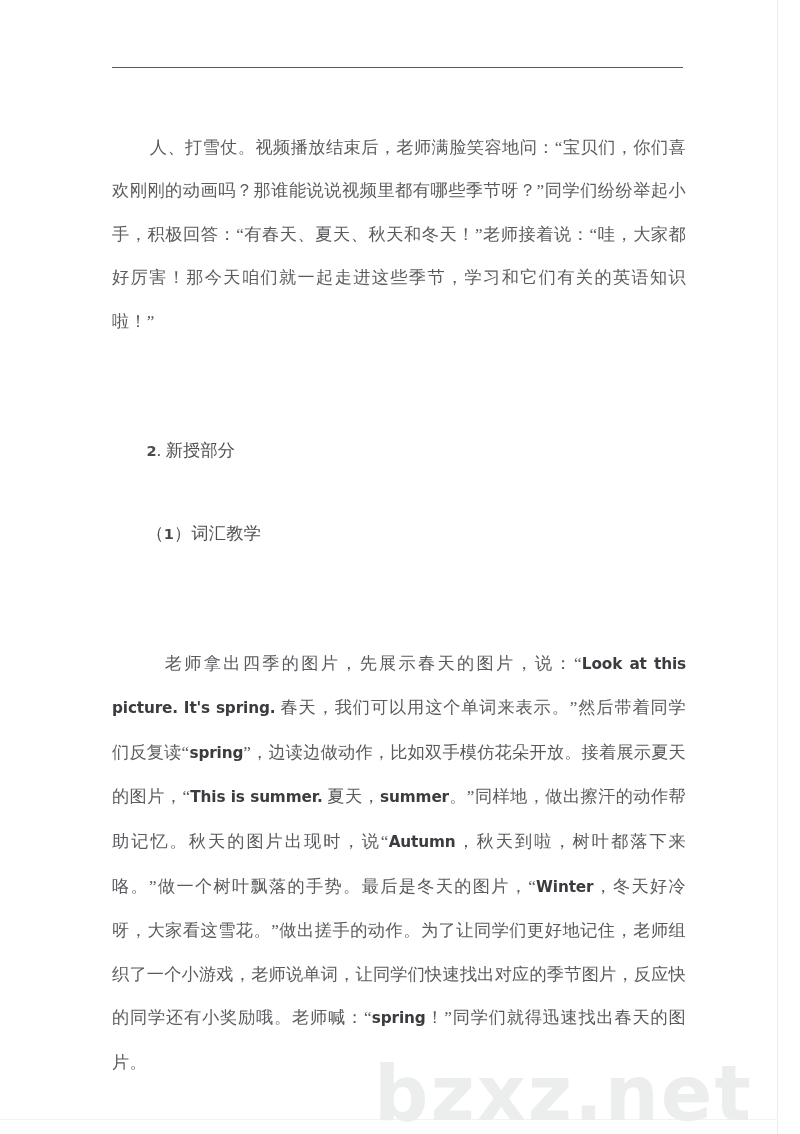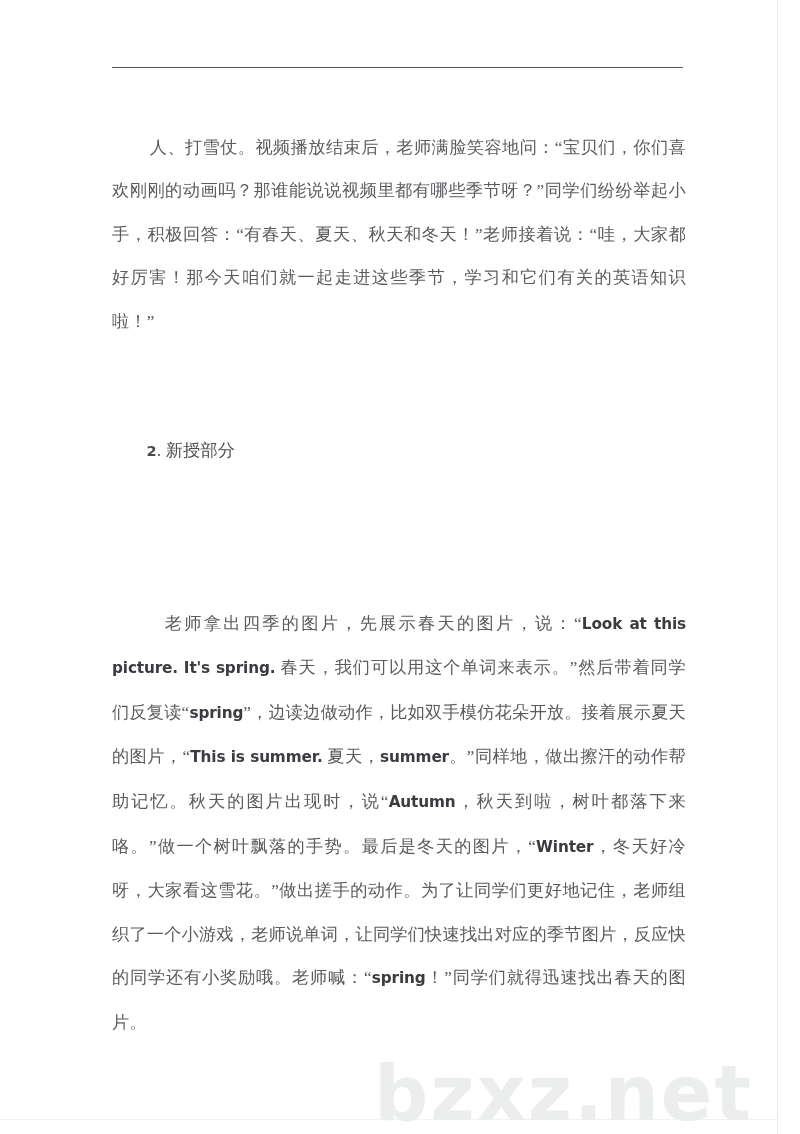--- a/index.html
+++ b/index.html
@@ -127,20 +127,23 @@
       </p>
 
       <div class="spacer-line"></div>
 
       <p class="heading">
         <span><span class="num">2</span>. 新授部分</span>
       </p>
 
       <div class="spacer-line"></div>
 
+      <p class="heading">
+        <span>（<span class="num">1</span>）词汇教学</span>
+      </p>
 
       <div class="spacer-line"></div>
 
       <p class="para indent">
         <span>老师拿出四季的图片，先展示春天的图片，说：“<span class="en">Look at this picture. It's spring.</span> 春天，我们可以用这个单词来表示。”然后带着同学们反复读“<span class="en">spring</span>”，边读边做动作，比如双手模仿花朵开放。接着展示夏天的图片，“<span class="en">This is summer.</span> 夏天，<span class="en">summer</span>。”同样地，做出擦汗的动作帮助记忆。秋天的图片出现时，说“<span class="en">Autumn</span>，秋天到啦，树叶都落下来咯。”做一个树叶飘落的手势。最后是冬天的图片，“<span class="en">Winter</span>，冬天好冷呀，大家看这雪花。”做出搓手的动作。为了让同学们更好地记住，老师组织了一个小游戏，老师说单词，让同学们快速找出对应的季节图片，反应快的同学还有小奖励哦。老师喊：“<span class="en">spring</span>！”同学们就得迅速找出春天的图片。</span>
       </p>
 
     </div>
   </div>
 </div>

